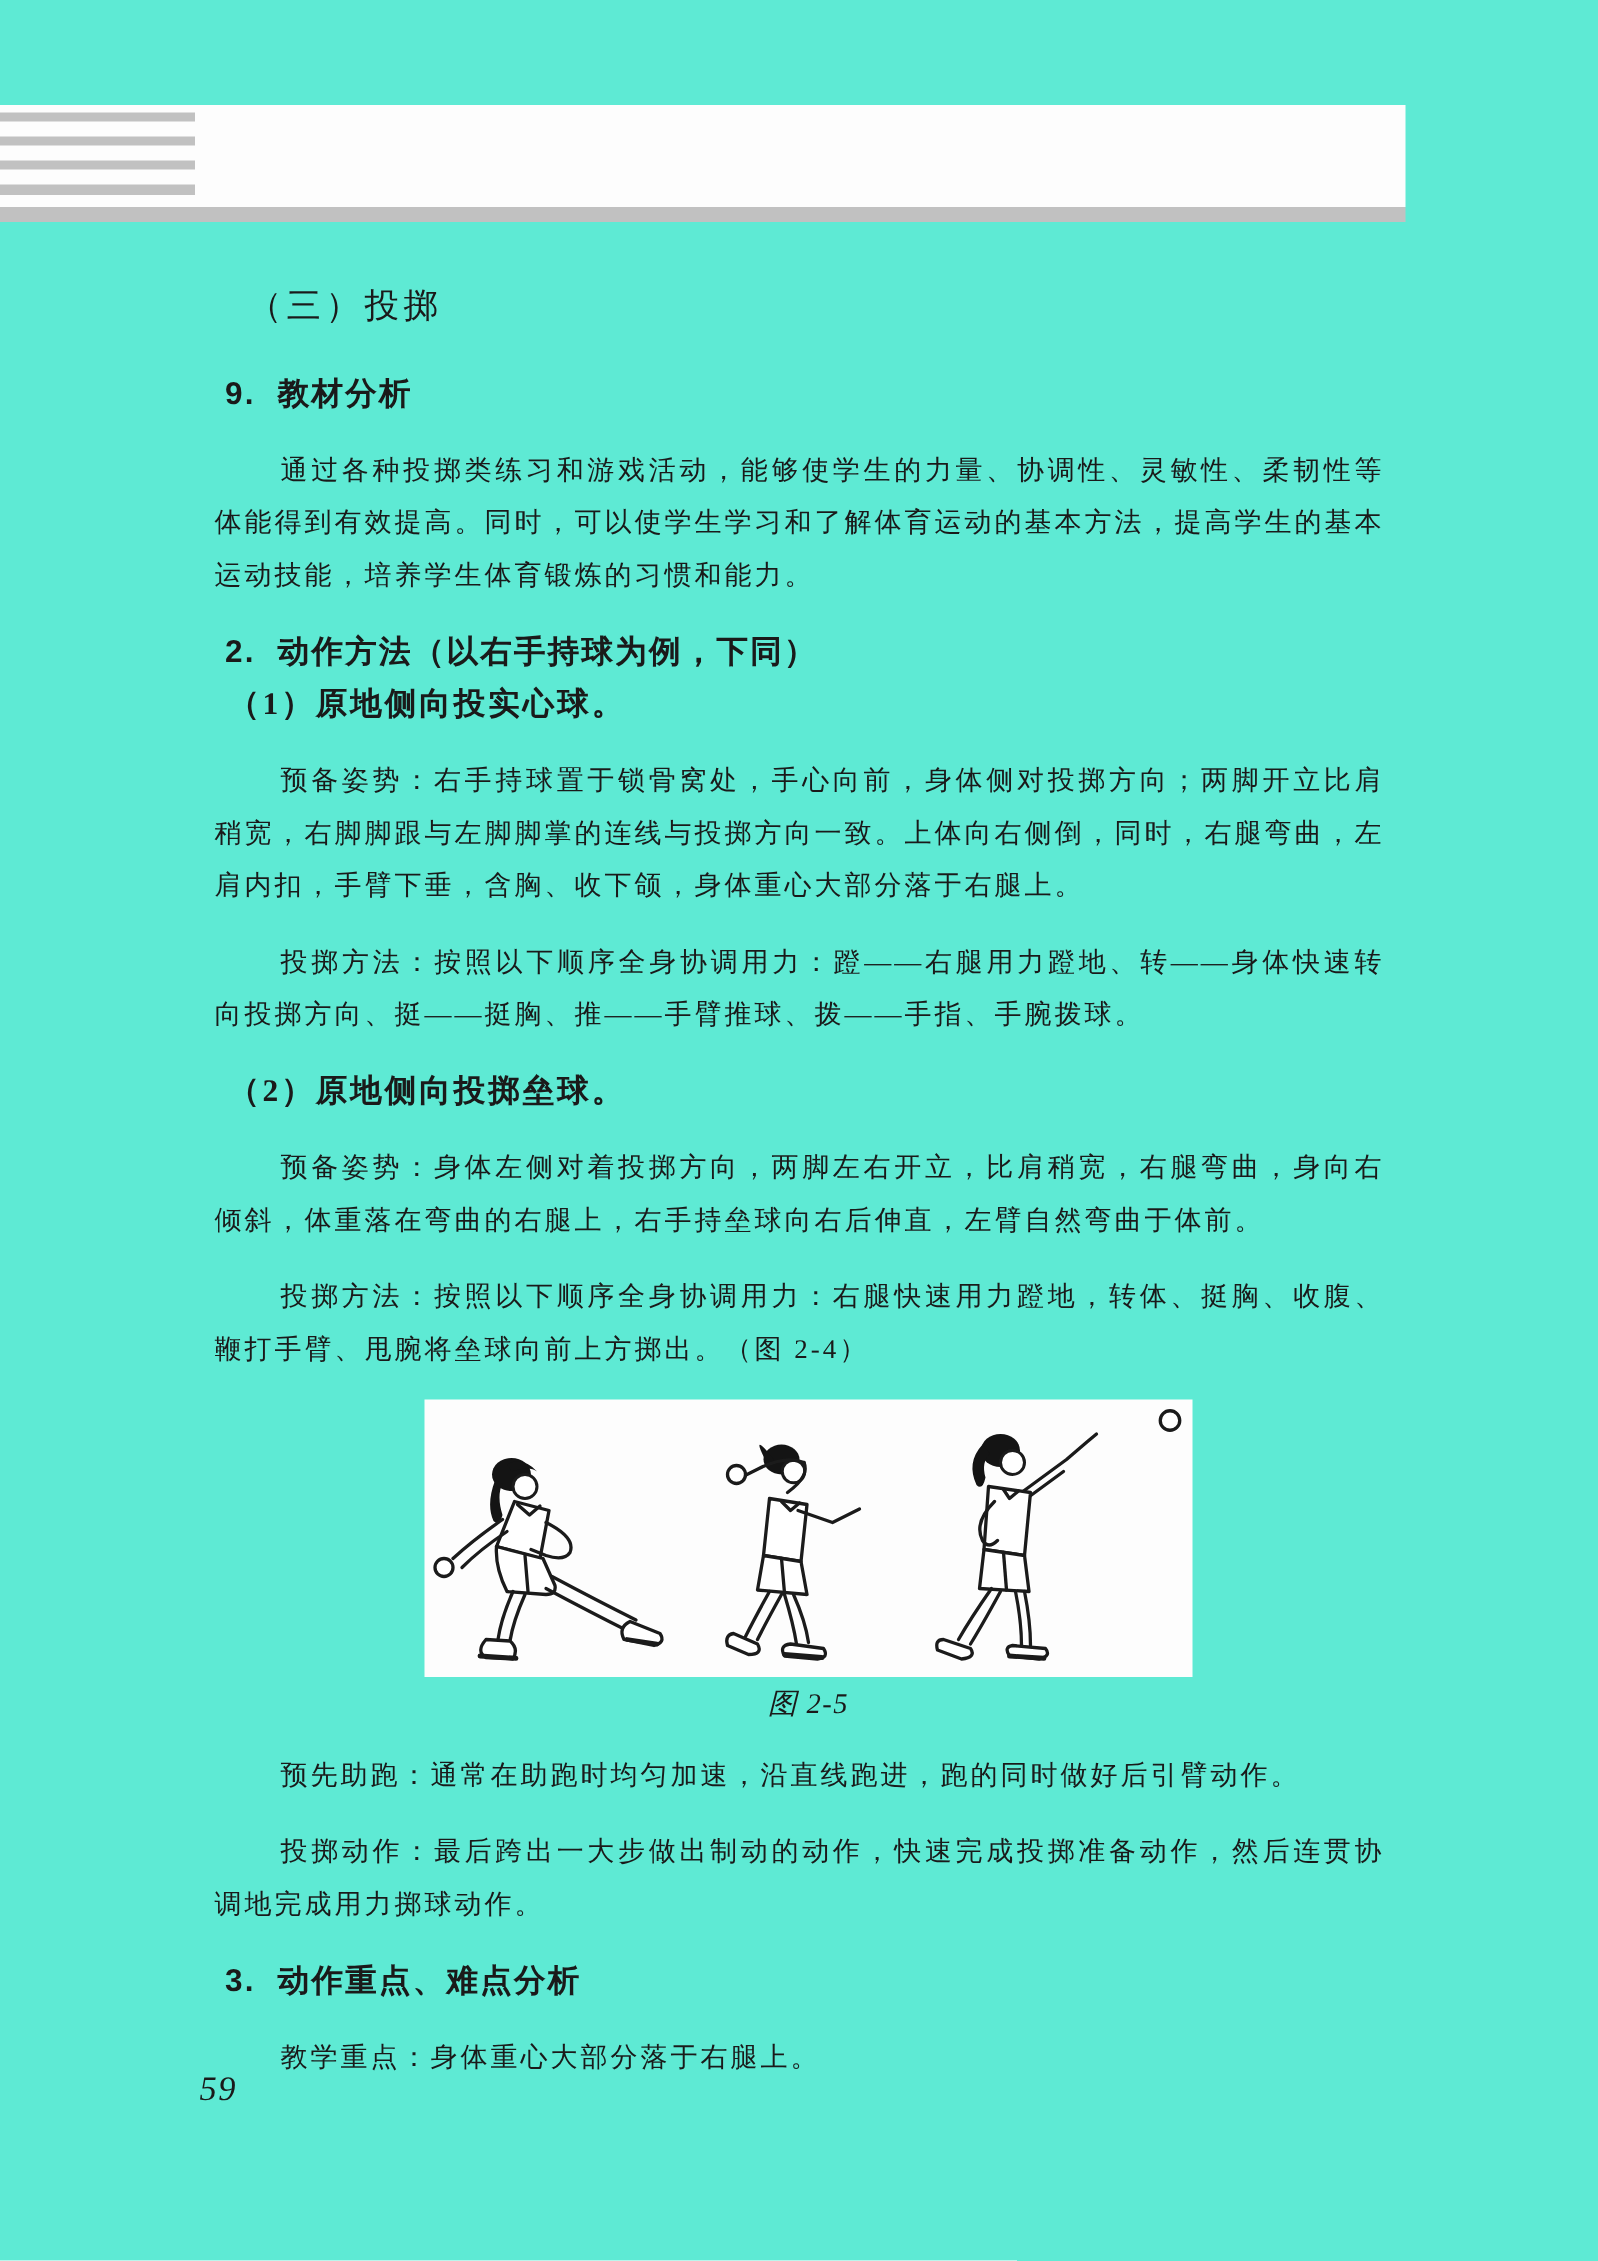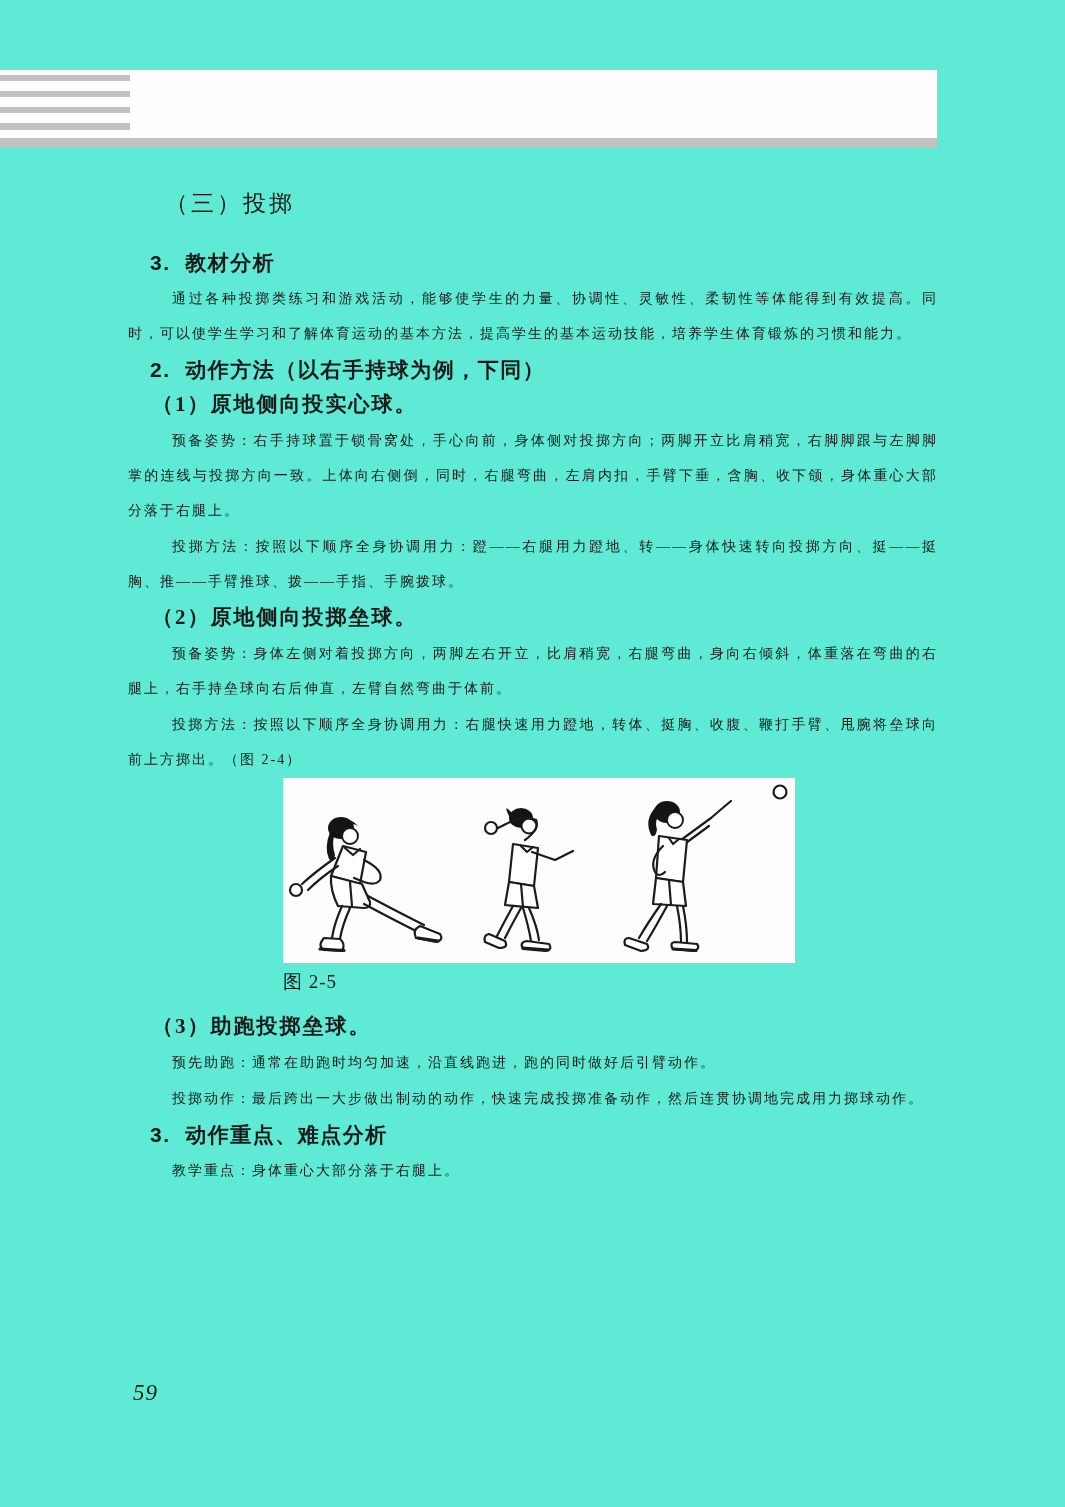--- a/index.html
+++ b/index.html
@@ -30,38 +30,39 @@
     white-space:pre-wrap;
   }
   .heading{
     margin:0;
     font-family:"Liberation Sans","DejaVu Sans",sans-serif;
     font-weight:bold;font-size:21px;line-height:35px;
     letter-spacing:1.5px;text-indent:23px;
     white-space:pre-wrap;
   }
   .para{
-    margin:1px;
-    font-size:14px;line-height:35px;
+    margin:16px;
+    font-size:18px;line-height:35px;
     letter-spacing:2px;
     text-align:justify;text-indent:44px;
   }
   .sub{
     margin:0;
     font-size:21px;line-height:35px;
     letter-spacing:2px;text-indent:25px;font-weight:bold;
   }
   
   .figure{margin:0 0 14px 0;}
   .figure svg{display:block;margin-left:156px;background:#fdfdfd;}
   .figure figcaption{
     width:512px;margin-left:156px;
-    text-align:left;
+    text-align:center;
     font-size:19px;line-height:26px;margin-top:6px;
     letter-spacing:1px;
+    font-style:italic;
   }
   .ln{stroke:#1b1b1b;stroke-width:2.2;fill:none;stroke-linecap:round;stroke-linejoin:round;}
   .hair{fill:#141414;stroke:none;}
   .skin{fill:#ffffff;stroke:#1b1b1b;stroke-width:2;}
   .cloth{fill:#ffffff;stroke:#1b1b1b;stroke-width:2.2;stroke-linejoin:round;}
   .shoe{fill:#ffffff;stroke:#1b1b1b;stroke-width:2.2;stroke-linejoin:round;}
   .sole{stroke:#1b1b1b;stroke-width:3.2;fill:none;stroke-linecap:round;}
   .ballc{fill:#ffffff;stroke:#1b1b1b;stroke-width:2.2;}
   
   .page-number{
@@ -78,21 +79,21 @@
   <div class="hbar hbar-1"></div>
   <div class="hbar hbar-2"></div>
   <div class="hbar hbar-3"></div>
   <div class="hbar hbar-4"></div>
   <div class="hbar-wide"></div>
 
   <main class="content">
 
     <h2 class="sec-title">（三）投掷</h2>
 
-    <h3 class="heading">3.  教材分析</h3>
+    <h3 class="heading">9.  教材分析</h3>
     <p class="para">通过各种投掷类练习和游戏活动，能够使学生的力量、协调性、灵敏性、柔韧性等体能得到有效提高。同时，可以使学生学习和了解体育运动的基本方法，提高学生的基本运动技能，培养学生体育锻炼的习惯和能力。</p>
 
     <h3 class="heading">2.  动作方法（以右手持球为例，下同）</h3>
     <p class="sub">（1）原地侧向投实心球。</p>
     <p class="para">预备姿势：右手持球置于锁骨窝处，手心向前，身体侧对投掷方向；两脚开立比肩稍宽，右脚脚跟与左脚脚掌的连线与投掷方向一致。上体向右侧倒，同时，右腿弯曲，左肩内扣，手臂下垂，含胸、收下颌，身体重心大部分落于右腿上。</p>
     <p class="para">投掷方法：按照以下顺序全身协调用力：蹬——右腿用力蹬地、转——身体快速转向投掷方向、挺——挺胸、推——手臂推球、拨——手指、手腕拨球。</p>
     <p class="sub">（2）原地侧向投掷垒球。</p>
     <p class="para">预备姿势：身体左侧对着投掷方向，两脚左右开立，比肩稍宽，右腿弯曲，身向右倾斜，体重落在弯曲的右腿上，右手持垒球向右后伸直，左臂自然弯曲于体前。</p>
     <p class="para">投掷方法：按照以下顺序全身协调用力：右腿快速用力蹬地，转体、挺胸、收腹、鞭打手臂、甩腕将垒球向前上方掷出。（图 2-4）</p>
 
@@ -161,21 +162,20 @@
           <path class="ln" d="M400,128 Q404,148 404,164"></path>
           <path class="shoe" d="M392,164 L414,166 Q418,171 410,173 L390,171 Q386,165 392,164 Z"></path>
           <path class="sole" d="M390,171 L413,172.5"></path>
         </g>
 
         <circle class="ballc" cx="497" cy="14" r="6.5"></circle>
       </svg>
       <figcaption>图 2-5</figcaption>
     </figure>
 
-    <p class="sub">（3）助跑投掷垒球。</p>
     <p class="para">预先助跑：通常在助跑时均匀加速，沿直线跑进，跑的同时做好后引臂动作。</p>
     <p class="para">投掷动作：最后跨出一大步做出制动的动作，快速完成投掷准备动作，然后连贯协调地完成用力掷球动作。</p>
 
     <h3 class="heading">3.  动作重点、难点分析</h3>
     <p class="para">教学重点：身体重心大部分落于右腿上。</p>
 
   </main>
 
   <div class="page-number">59</div>
 

